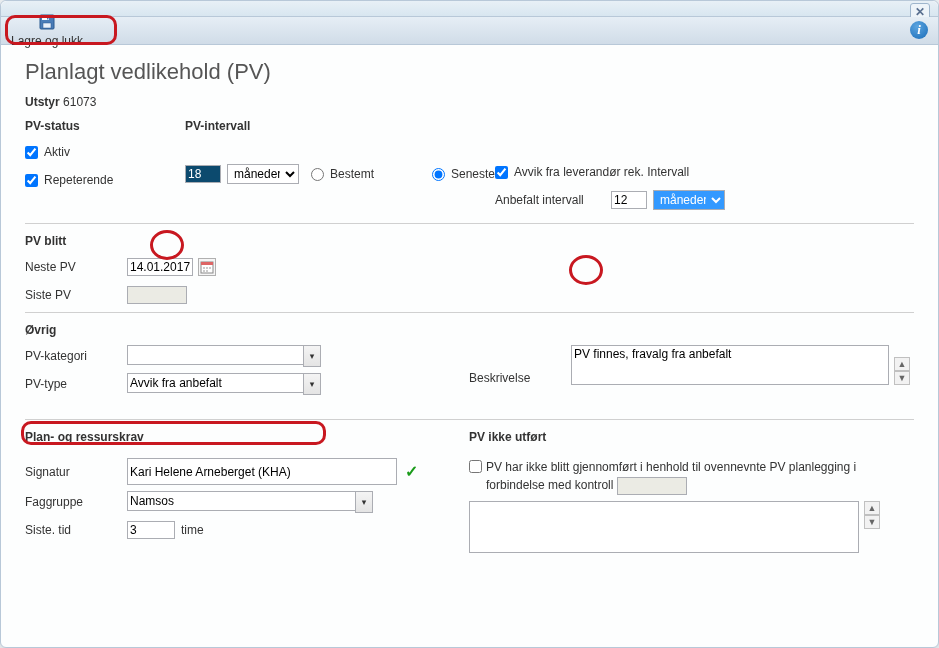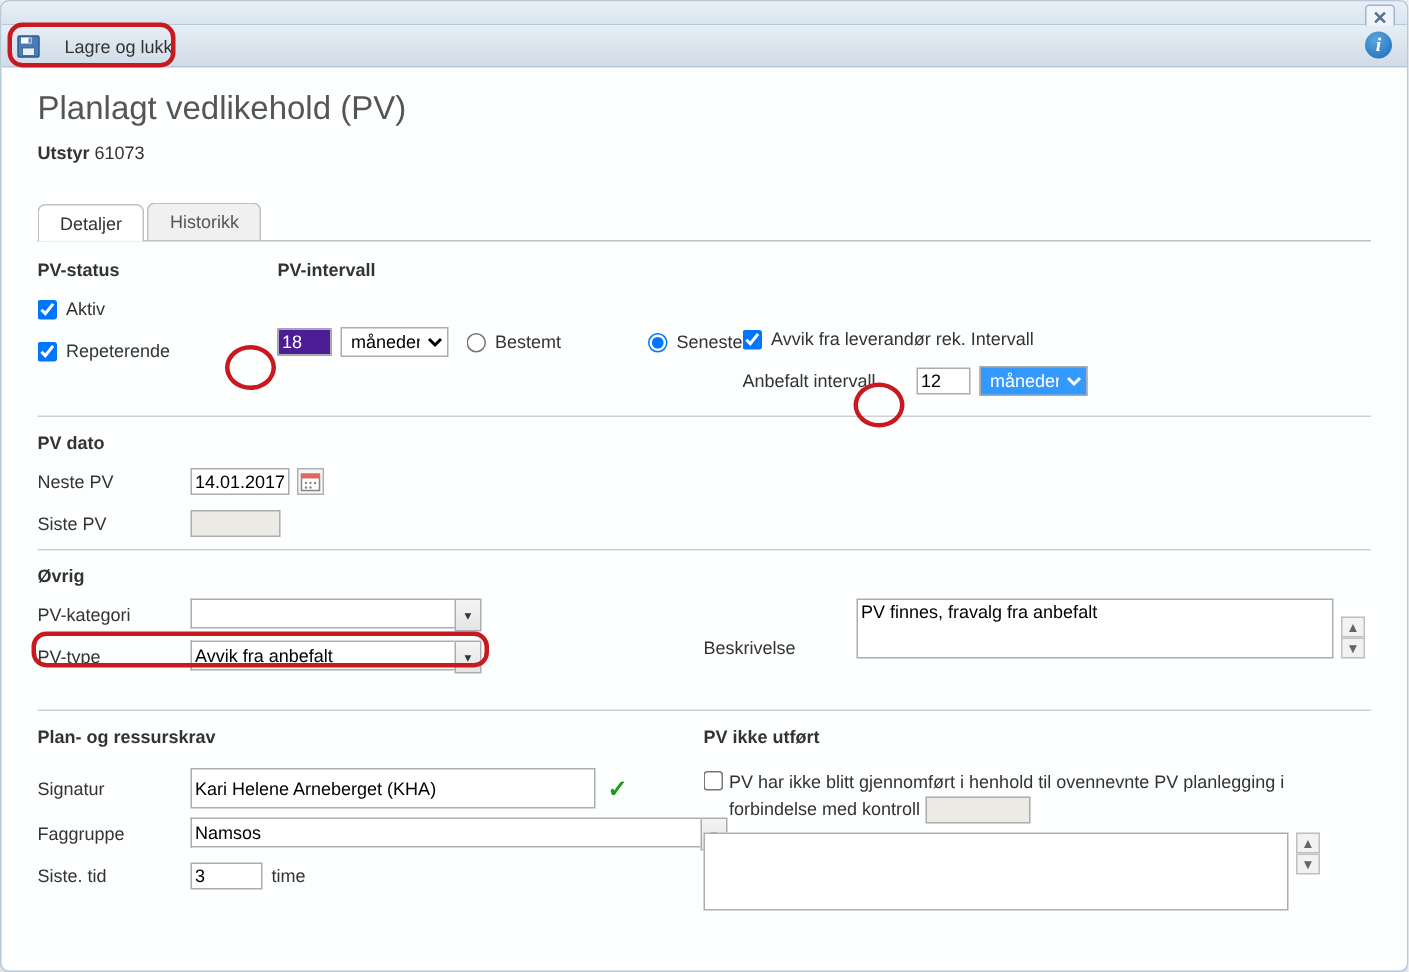--- a/index.html
+++ b/index.html
@@ -1,49 +1,49 @@
 <!DOCTYPE html>
 <html><head>
 <meta charset="utf-8">
 <style>
   * { box-sizing: border-box; margin: 0; padding: 0; }
   body { font-family: "Segoe UI", Tahoma, Arial, sans-serif; font-size: 12px; color: #333; background: #eef2f5; }
   .window { width: 939px; height: 648px; background: #fdfefe; border: 1px solid #b8c8d8; border-radius: 6px; position: relative; overflow: hidden; box-shadow: 0 2px 8px rgba(0,0,0,0.15); }
   .titlebar { height: 16px; background: linear-gradient(to bottom, #e8f0f6, #d8e6f0); border-bottom: 1px solid #b8c8d8; border-radius: 6px 6px 0 0; position: relative; }
   .close-btn { position: absolute; top: 2px; right: 8px; width: 20px; height: 18px; background: #eef4f9; border: 1px solid #9eb5cc; border-radius: 3px; display: flex; align-items: center; justify-content: center; font-size: 12px; font-weight: bold; color: #5a7090; cursor: pointer; }
   .toolbar { height: 28px; background: linear-gradient(to bottom, #e6eef5, #d0dce8); border-bottom: 1px solid #b8c8d8; display: flex; align-items: center; padding: 0 6px; position: relative; }
-  .save-btn { display: flex; align-items: center; gap: 16px; padding: 2px 8px 2px 4px; cursor: pointer; border-radius: 3px; }
+  .save-btn { display: flex; align-items: center; gap: 4px; padding: 2px 8px 2px 4px; cursor: pointer; border-radius: 3px; flex-direction: column; }
   .floppy-icon { width: 16px; height: 16px; display: inline-flex; align-items: center; justify-content: center; }
   .info-icon { position: absolute; right: 10px; top: 4px; width: 18px; height: 18px; border-radius: 50%; background: radial-gradient(circle at 40% 30%, #5ca5e0, #1a6cb8); color: #fff; display: flex; align-items: center; justify-content: center; font-weight: bold; font-style: italic; font-family: Georgia, serif; font-size: 13px; cursor: pointer; }
   .content { padding: 14px 24px; }
   h1 { font-size: 22px; font-weight: normal; color: #555; margin-bottom: 10px; }
-  .equip { font-size: 12px; color: #333; margin-bottom: 26px; }
+  .equip { font-size: 12px; color: #333; margin-bottom: 10px; }
   .equip b { font-weight: bold; }
   .tabs { display: flex; border-bottom: 1px solid #c0c0c0; height: 26px; align-items: flex-end; margin-bottom: 12px; }
   .tab { padding: 5px 14px; border: 1px solid #c0c0c0; border-bottom: none; background: #f0f0f0; border-radius: 5px 5px 0 0; margin-right: 2px; cursor: pointer; color: #555; }
   .tab.active { background: #fff; position: relative; top: 1px; color: #333; }
   .section-row { display: flex; gap: 30px; }
   .section-label { font-weight: bold; margin-bottom: 8px; display: block; }
   .field-row { display: flex; align-items: center; gap: 6px; margin-bottom: 6px; min-height: 22px; }
   .field-row label { min-width: 96px; }
   input[type=text], textarea, select { border: 1px solid #abadb3; font-size: 12px; font-family: inherit; padding: 1px 2px; background: #fff; }
   input[type=text].small { width: 36px; text-align: left; height: 18px; }
   input[type=text].medium { width: 66px; height: 18px; }
   select.unit { height: 20px; width: 72px; }
   select.unit.hl { background: #3399ff; color: #fff; }
-  input.interval-hl { background: #4c1d95; color: #fff; }
+  input.interval-hl { background: #0c4a6e; color: #fff; }
   .hr { border-top: 1px solid #d0d0d0; margin: 6px 0 10px; }
   .cal-icon { width: 18px; height: 18px; display: inline-flex; align-items: center; justify-content: center; border: 1px solid #b0b0b0; background: #f6f6f6; cursor: pointer; margin-left: -1px; }
   .twocol { display: flex; gap: 24px; }
   .left-block { width: 420px; }
   .right-block { flex: 1; }
   .combo { display: flex; }
   .combo input[type=text] { width: 176px; height: 20px; border-right: none; }
   .combo .drop { width: 18px; height: 22px; border: 1px solid #abadb3; background: linear-gradient(#f4f4f4,#e4e4e4); display: flex; align-items: center; justify-content: center; cursor: pointer; }
-  .combo.wide input[type=text] { width: 340px; }
+  .combo.wide input[type=text] { width: 228px; }
   textarea.desc { width: 318px; height: 40px; resize: none; }
   .sig-row input[type=text] { width: 270px; height: 27px; }
   .sig-row .check { color: #1a9b1a; font-size: 16px; font-weight: bold; margin-left: 2px; }
   .notdone textarea { width: 390px; height: 52px; resize: none; }
   .readonly-grey { background: #ebebe4; border: 1px solid #abadb3; display: inline-block; width: 60px; height: 18px; }
   .scroll-arrows { display: flex; flex-direction: column; gap: 0; margin-left: -1px; }
   .scroll-arrows span { width: 16px; height: 14px; border: 1px solid #c0c0c0; background: #f2f2f2; display: flex; align-items: center; justify-content: center; font-size: 9px; color: #666; cursor: pointer; }
   .annot-rect { position: absolute; border: 3px solid #c81820; border-radius: 10px; pointer-events: none; }
   .annot-circle { position: absolute; border: 3px solid #c81820; border-radius: 50%; pointer-events: none; }
   .chev { font-size: 9px; color: #333; }
@@ -73,24 +73,20 @@
     <div class="info-icon">i</div>
   </div>
 
   <div class="content">
     <h1>Planlagt vedlikehold (PV)</h1>
     <div class="equip">
       <b>Utstyr</b>
       <span>61073</span>
     </div>
 
-    <div class="tabs">
-      <div class="tab active">Detaljer</div>
-      <div class="tab">Historikk</div>
-    </div>
 
     <div class="section-row">
       <div style="width:130px">
         <span class="section-label">PV-status</span>
         <div class="field-row">
           <input type="checkbox" checked="" style="">
           <label>Aktiv</label>
         </div>
         <div class="field-row">
           <input type="checkbox" checked="" style="">
@@ -125,21 +121,21 @@
           <label style="min-width:110px">Anbefalt intervall</label>
           <input type="text" class="small" value="12" style="">
           <select class="unit hl">
             <option>måneder</option>
           </select>
         </div>
       </div>
     </div>
 
     <div class="hr"></div>
-    <span class="section-label">PV dato</span>
+    <span class="section-label">PV blitt</span>
     <div class="field-row">
       <label>Neste PV</label>
       <input type="text" class="medium" value="14.01.2017" style="">
       <span class="cal-icon">
         <svg width="14" height="14" viewBox="0 0 14 14">
             <rect x="1" y="2" width="12" height="11" fill="#fff" stroke="#888"></rect>
             <rect x="1" y="2" width="12" height="3" fill="#d66"></rect>
             <circle cx="4" cy="8" r="0.8" fill="#888"></circle>
             <circle cx="7" cy="8" r="0.8" fill="#888"></circle>
             <circle cx="10" cy="8" r="0.8" fill="#888"></circle>

